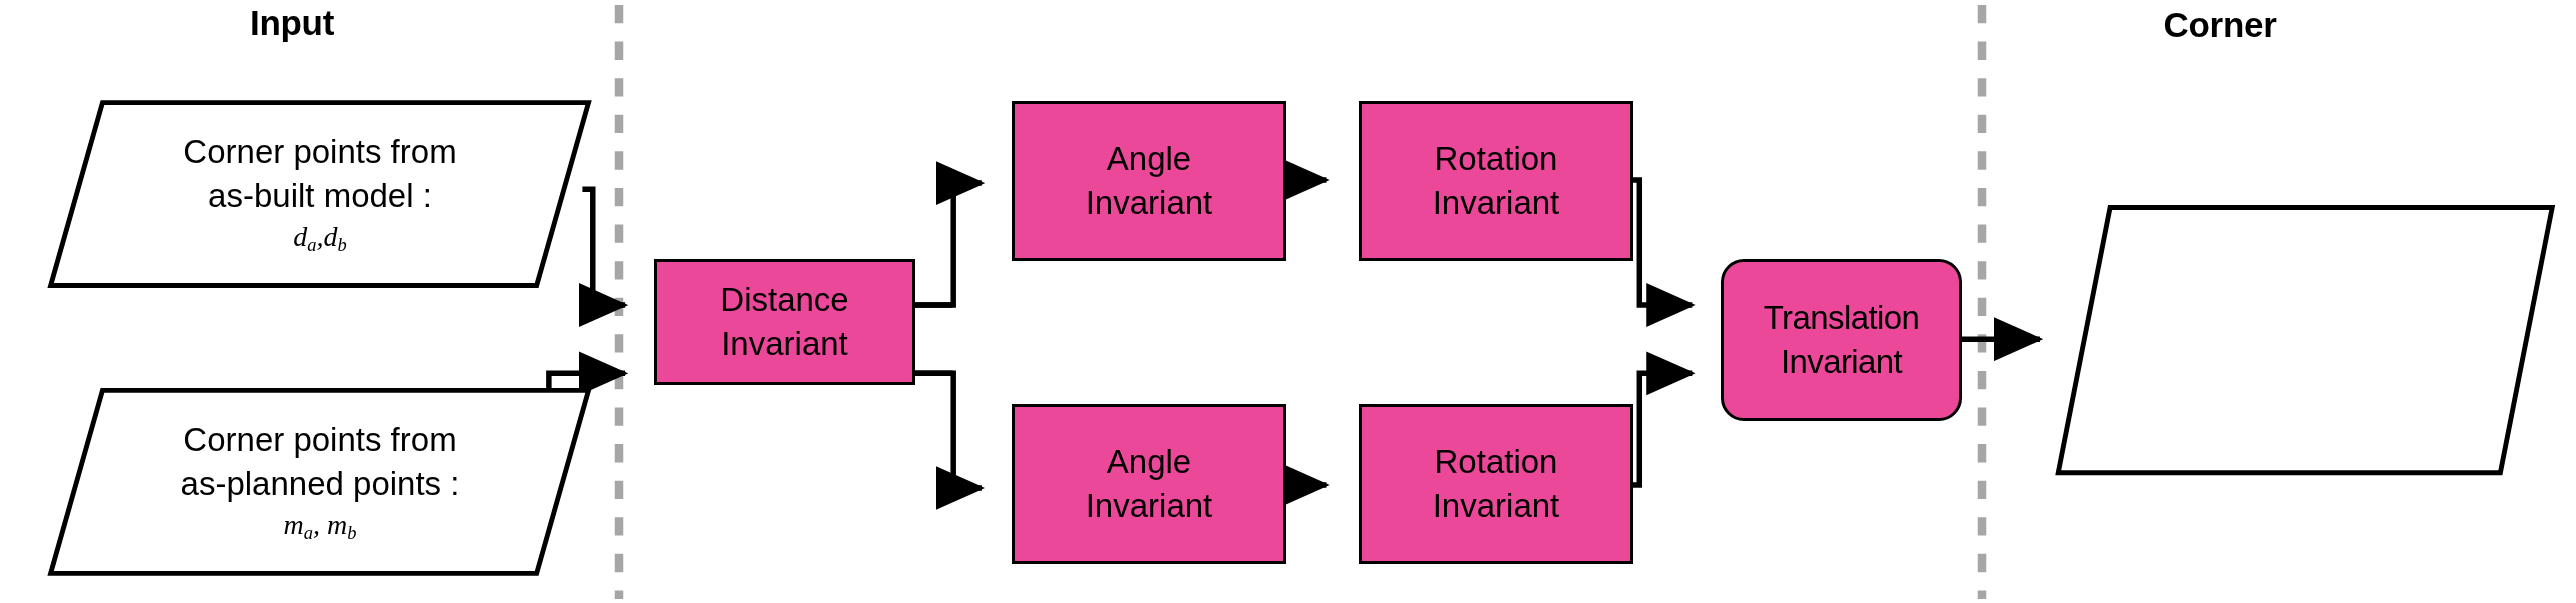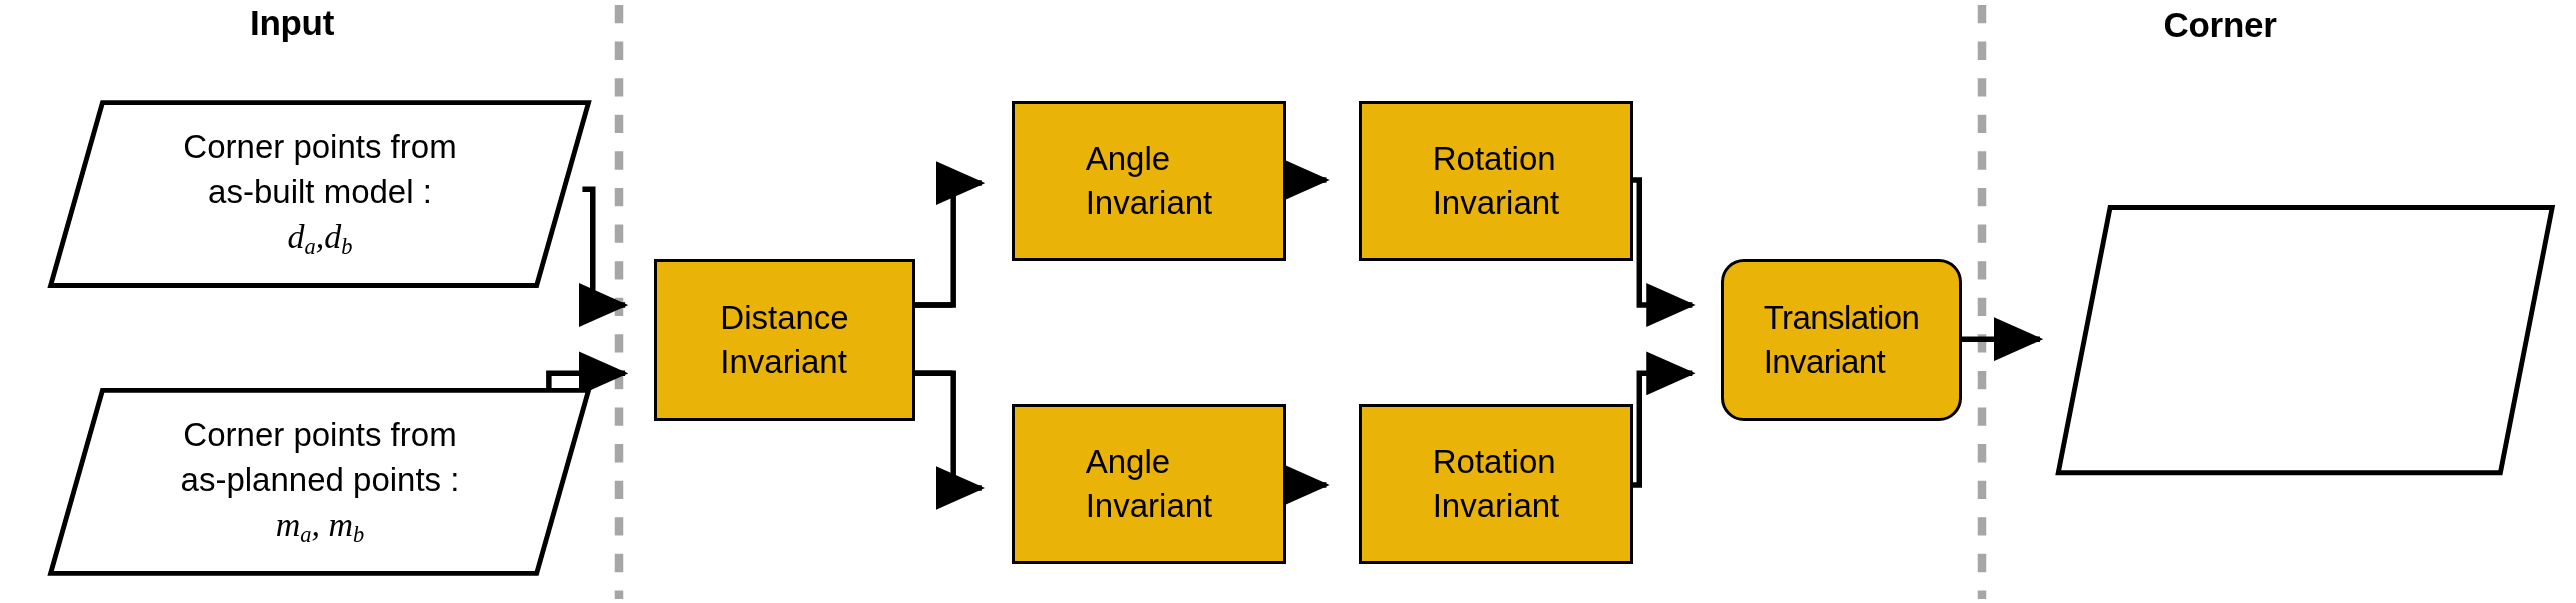--- a/index.html
+++ b/index.html
@@ -17,41 +17,42 @@
     color:#000000;
     text-align:center;
     white-space:nowrap;
     letter-spacing:-0.3px;
     transform:translateX(-50%);
   }
 
   .nodebox{
     position:absolute;
     box-sizing:border-box;
-    background:#eab308;
+    background:#ec4899;
     border:3px solid #000000;
     display:flex;
     align-items:center;
     justify-content:center;
+    text-align:center;
   }
   .nodebox .lbl{
     font-size:33px;
     line-height:1.32;
     color:#000000;
     white-space:pre-line;
   }
 
   .paraWrap{position:absolute;}
   .paraWrap .ptext{
     position:absolute;left:0;top:0;width:100%;height:100%;
     display:flex;flex-direction:column;align-items:center;justify-content:center;
     text-align:center;color:#000000;
   }
   .ptext .l1,.ptext .l2{font-size:33px;line-height:1.36;white-space:nowrap;}
-  .mathline{font-family:"Liberation Serif", serif;font-style:italic;font-size:34px;line-height:1.3;white-space:nowrap;}
+  .mathline{font-family:"Liberation Serif", serif;font-style:italic;font-size:28px;line-height:1.3;white-space:nowrap;}
   .mathline sub{font-size:0.66em;font-style:italic;vertical-align:-0.28em;}
   .mathline .op{font-style:normal;font-family:"DejaVu Sans", sans-serif;font-size:0.86em;}
   .tight{letter-spacing:-0.6px;}
 </style>
 </head>
 <body>
 
 <div id="stage">
 
   <svg class="layer" viewBox="0 0 4224 990">
@@ -111,21 +112,21 @@
     <div class="ptext">
       <div class="l1">Corner points from</div>
       <div class="l2">as-planned points :</div>
       <div class="mathline">
         <span>m</span><sub>a</sub><span>,&nbsp;</span><span>m</span><sub>b</sub>
       </div>
     </div>
   </div>
 
 
-  <div class="nodebox" style="left:654px;top:259px;width:261px;height:162px;">
+  <div class="nodebox" style="left:654px;top:259px;width:261px;height:126px;">
     <div class="lbl">Distance
 Invariant</div>
   </div>
 
   <div class="nodebox" style="left:1012px;top:101px;width:274px;height:160px;">
     <div class="lbl">Angle
 Invariant</div>
   </div>
 
   <div class="nodebox" style="left:1359px;top:101px;width:274px;height:160px;">

